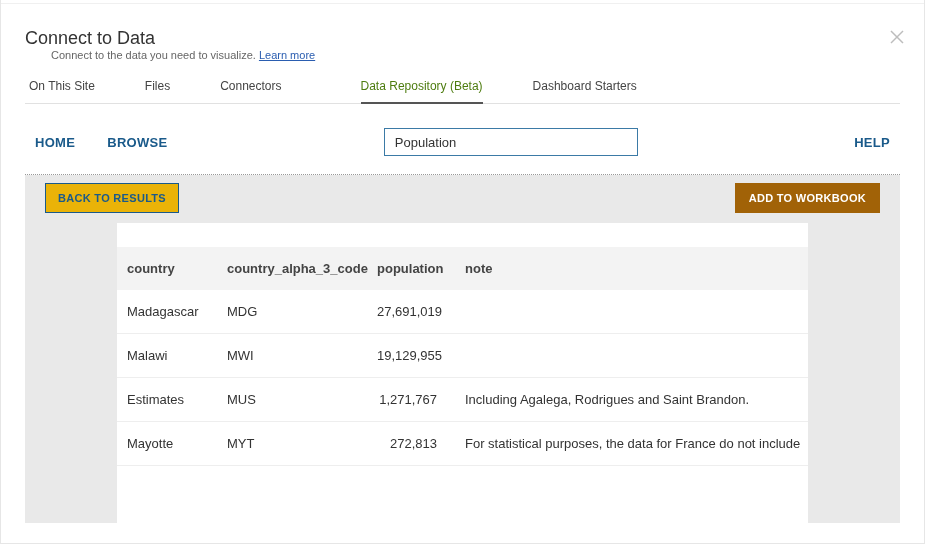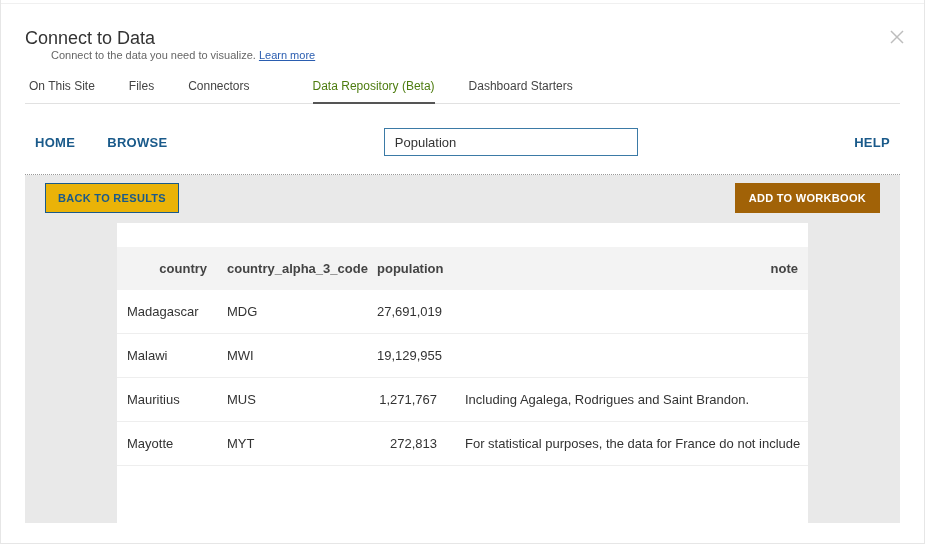--- a/index.html
+++ b/index.html
@@ -51,21 +51,21 @@
       right: -4px;
       top: 2px;
       width: 14px;
       height: 14px;
       cursor: pointer;
       color: #bdbdbd;
     }
     .close-icon svg { width: 14px; height: 14px; }
     .tabs {
       display: flex;
-      gap: 34px;
+      gap: 50px;
       border-bottom: 1px solid #e1e1e1;
       padding-left: 4px;
     }
     .tab {
       font-size: 12px;
       color: #444;
       padding: 0 0 10px 0;
       cursor: pointer;
       position: relative;
     }
@@ -165,21 +165,21 @@
       color: #555;
       margin: 0 0 34px 18px;
     }
     table {
       width: 100%;
       border-collapse: collapse;
       table-layout: fixed;
     }
     thead th {
       background: #f3f3f3;
-      text-align: right;
+      text-align: left;
       font-weight: 700;
       font-size: 13px;
       color: #444;
       padding: 14px 10px;
     }
     tbody td {
       font-size: 13px;
       color: #333;
       padding: 14px 10px;
       border-bottom: 1px solid #eee;
@@ -262,21 +262,21 @@
               <td class="col-pop">27,691,019</td>
               <td></td>
             </tr>
             <tr>
               <td>Malawi</td>
               <td>MWI</td>
               <td class="col-pop">19,129,955</td>
               <td></td>
             </tr>
             <tr>
-              <td>Mauritius</td>
+              <td>Estimates</td>
               <td>MUS</td>
               <td class="col-pop">1,271,767</td>
               <td>Including Agalega, Rodrigues and Saint Brandon.</td>
             </tr>
             <tr>
               <td>Mayotte</td>
               <td>MYT</td>
               <td class="col-pop">272,813</td>
               <td>For statistical purposes, the data for France do not include</td>
             </tr>

